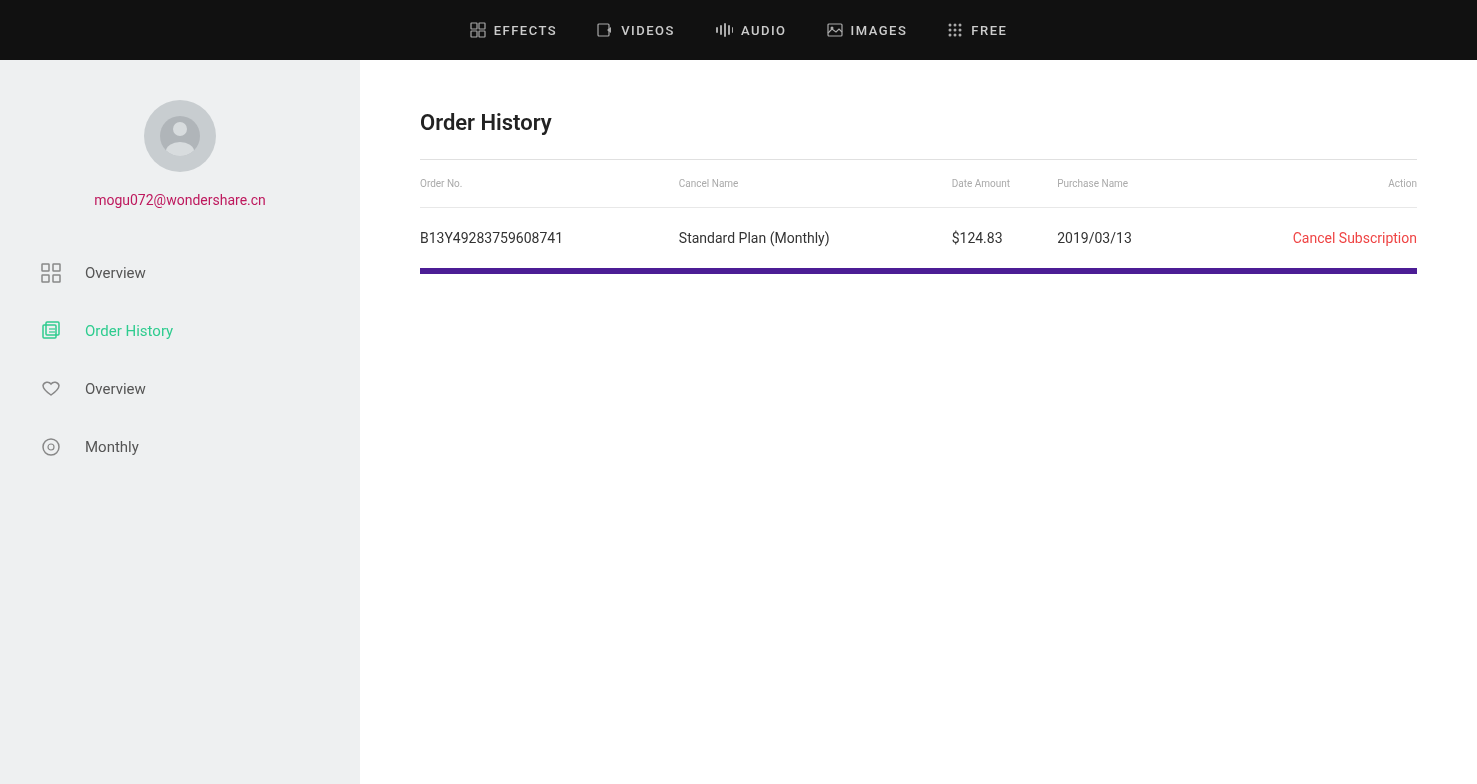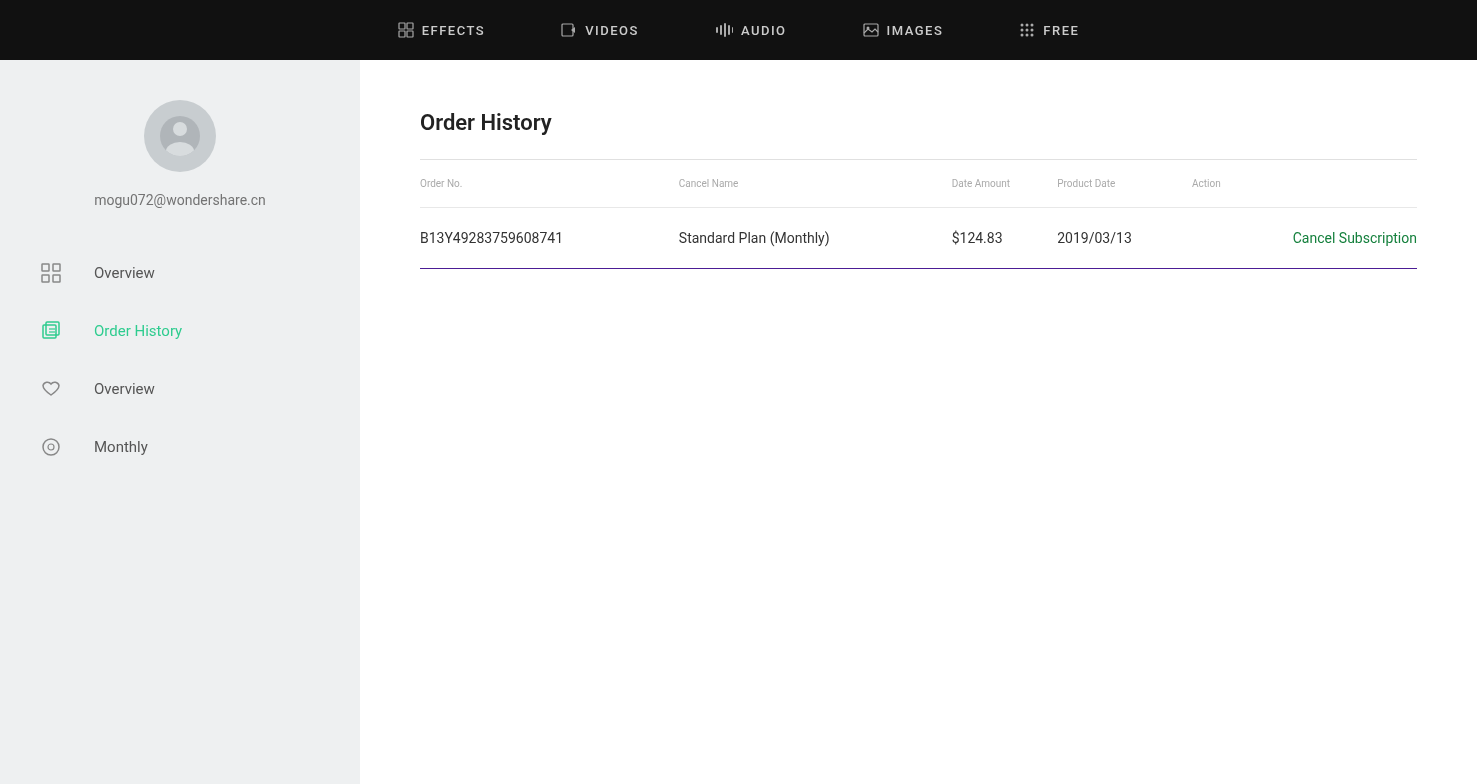--- a/index.html
+++ b/index.html
@@ -5,21 +5,21 @@
     * { box-sizing: border-box; margin: 0; padding: 0; }
     body { font-family: -apple-system, BlinkMacSystemFont, 'Segoe UI', Roboto, sans-serif; background: #f0f2f3; display: flex; flex-direction: column; height: 784px; width: 1477px; overflow: hidden; }
 
     
     .top-nav {
       background: #111;
       height: 60px;
       display: flex;
       align-items: center;
       justify-content: center;
-      gap: 76px;
+      gap: 40px;
       flex-shrink: 0;
     }
     .nav-item {
       display: flex;
       align-items: center;
       gap: 8px;
       color: #ccc;
       font-size: 13px;
       font-weight: 500;
       letter-spacing: 1.5px;
@@ -79,32 +79,32 @@
       position: absolute;
       bottom: -4px;
       left: 50%;
       transform: translateX(-50%);
       width: 28px;
       height: 18px;
       background: #d8dcde;
       border-radius: 50% 50% 0 0;
     }
     .user-email {
-      color: #737373;
+      color: #be185d;
       font-size: 14px;
       margin-bottom: 36px;
     }
     .sidebar-nav {
       width: 100%;
       padding: 0 30px;
     }
     .sidebar-item {
       display: flex;
       align-items: center;
-      gap: 32px;
+      gap: 23px;
       padding: 18px 10px;
       cursor: pointer;
       color: #555;
       font-size: 15px;
     }
     .sidebar-item.active { color: #2ecc8f; }
     .sidebar-item .item-icon {
       width: 22px;
       height: 22px;
       display: flex;
@@ -139,30 +139,30 @@
       border-collapse: collapse;
     }
     .order-table th {
       text-align: left;
       font-size: 10px;
       font-weight: 400;
       color: #aaa;
       padding: 18px 0;
       border-bottom: 1px solid #e8e8e8;
     }
-    .order-table th:last-child { }
+    .order-table th:last-child { text-align: right; }
     .order-table td {
       padding: 22px 0;
       font-size: 14px;
       color: #333;
-      border-bottom: 1px solid #4c1d95;
+      border-bottom: 6px solid #4c1d95;
     }
     .order-table td:last-child { text-align: right; }
     .cancel-link {
-      color: #15803d;
+      color: #ef4444;
       cursor: pointer;
       font-size: 14px;
     }
   </style>
 </head>
 <body>
 
 <nav class="top-nav">
   <div class="nav-item">
     <span class="nav-icon">
@@ -281,21 +281,21 @@
 
   <main class="content">
     <h1 class="page-title">Order History</h1>
     <div class="divider"></div>
     <table class="order-table">
       <thead>
         <tr>
           <th>Order No.</th>
           <th>Cancel Name</th>
           <th>Date Amount</th>
-          <th>Product Date</th>
+          <th>Purchase Name</th>
           <th>Action</th>
         </tr>
       </thead>
       <tbody>
         <tr>
           <td>B13Y49283759608741</td>
           <td>Standard Plan (Monthly)</td>
           <td>$124.83</td>
           <td>2019/03/13</td>
           <td>

